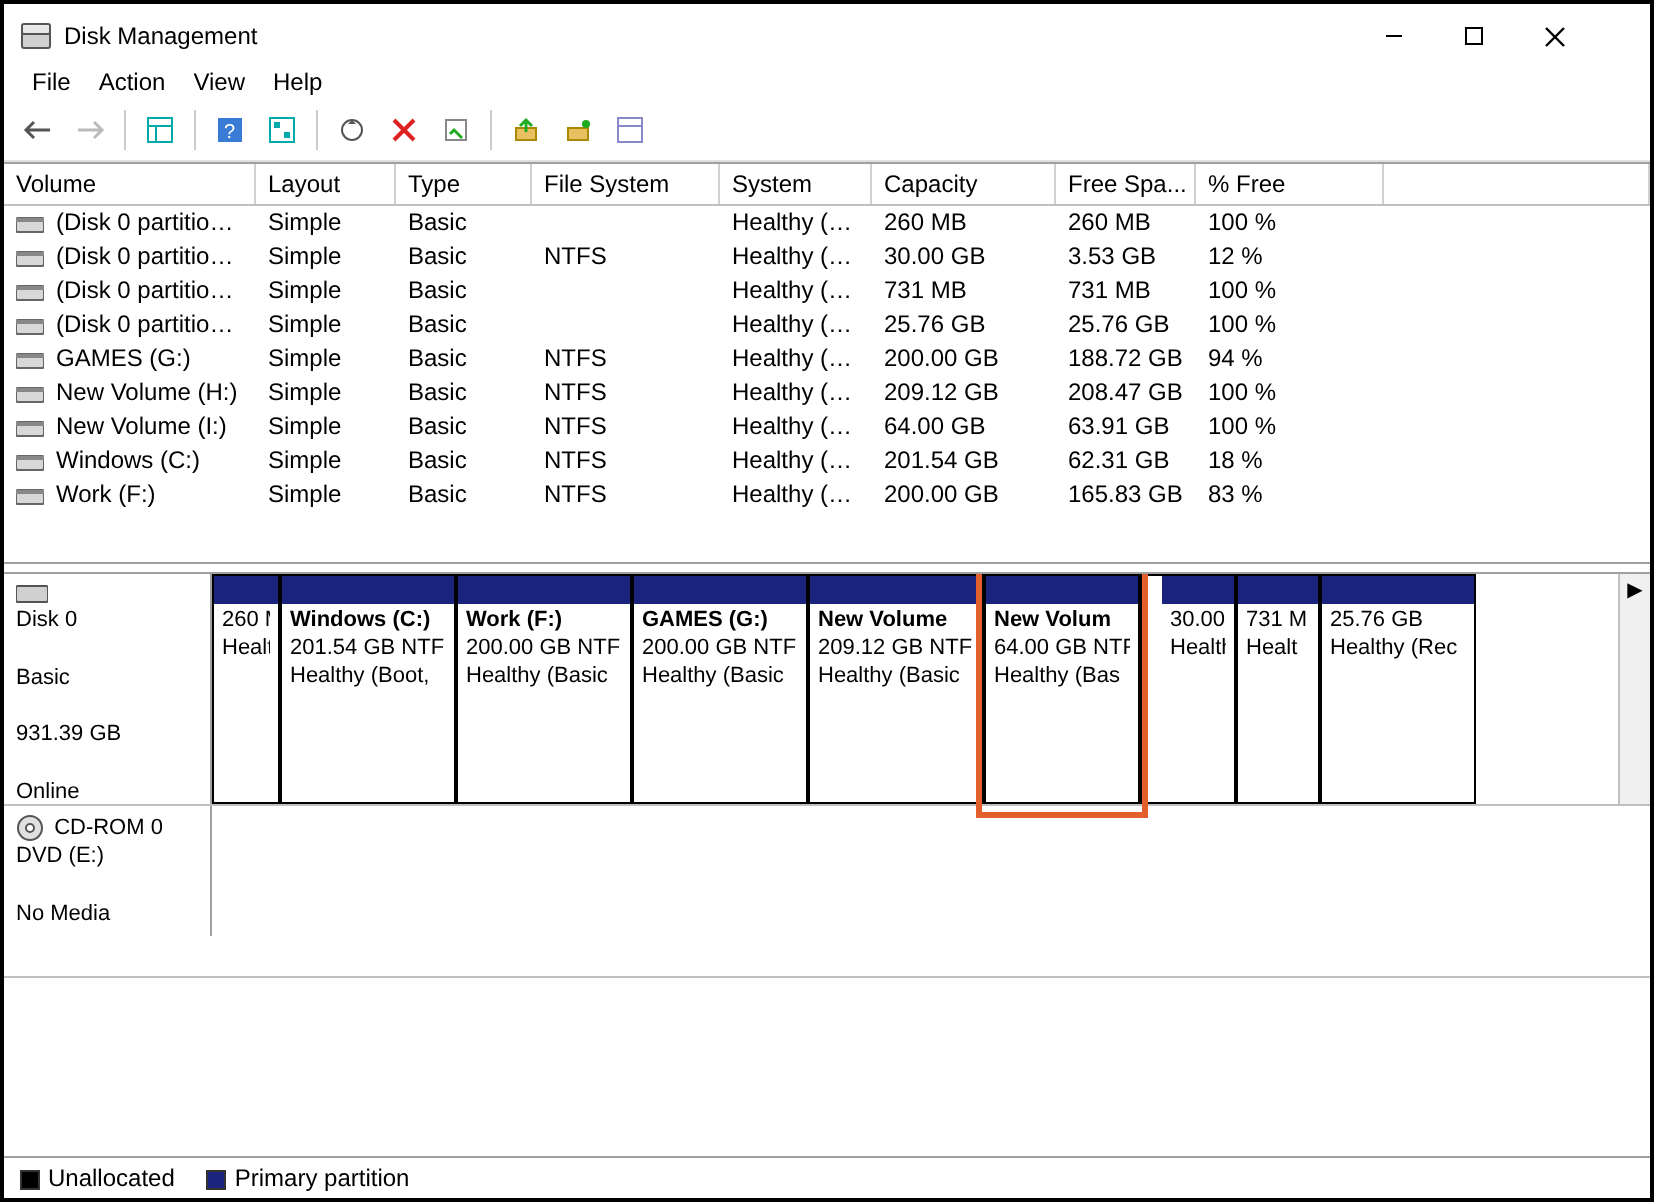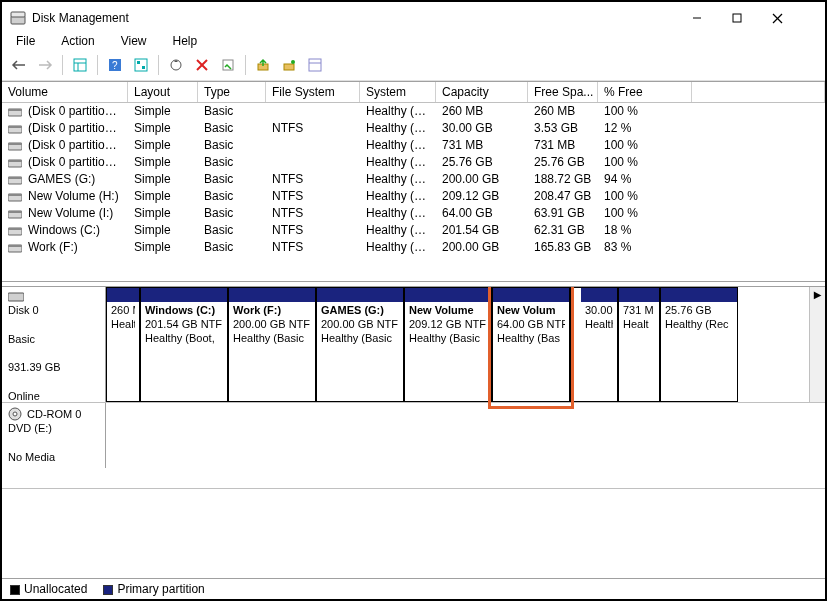--- a/index.html
+++ b/index.html
@@ -29,21 +29,21 @@
     width: 16px; height: 16px; margin-right: 6px;
     display:flex;align-items:center;justify-content:center;
   }
   .titlebar .title { font-size: 12px; }
   .titlebar .spacer { flex: 1; }
   .winbtn {
     width: 40px; height: 20px; display:flex;align-items:center;justify-content:center;
     font-size: 14px; cursor:default;
   }
   .menubar {
-    display:flex; gap: 26px;
+    display:flex; gap: 14px;
     padding: 2px 10px 4px 14px;
     font-size: 12px;
   }
   .toolbar {
     display:flex; align-items:center;
     padding: 2px 6px 4px 6px;
     gap: 4px;
     border-bottom: 1px solid #e0e0e0;
   }
   .tbtn {

